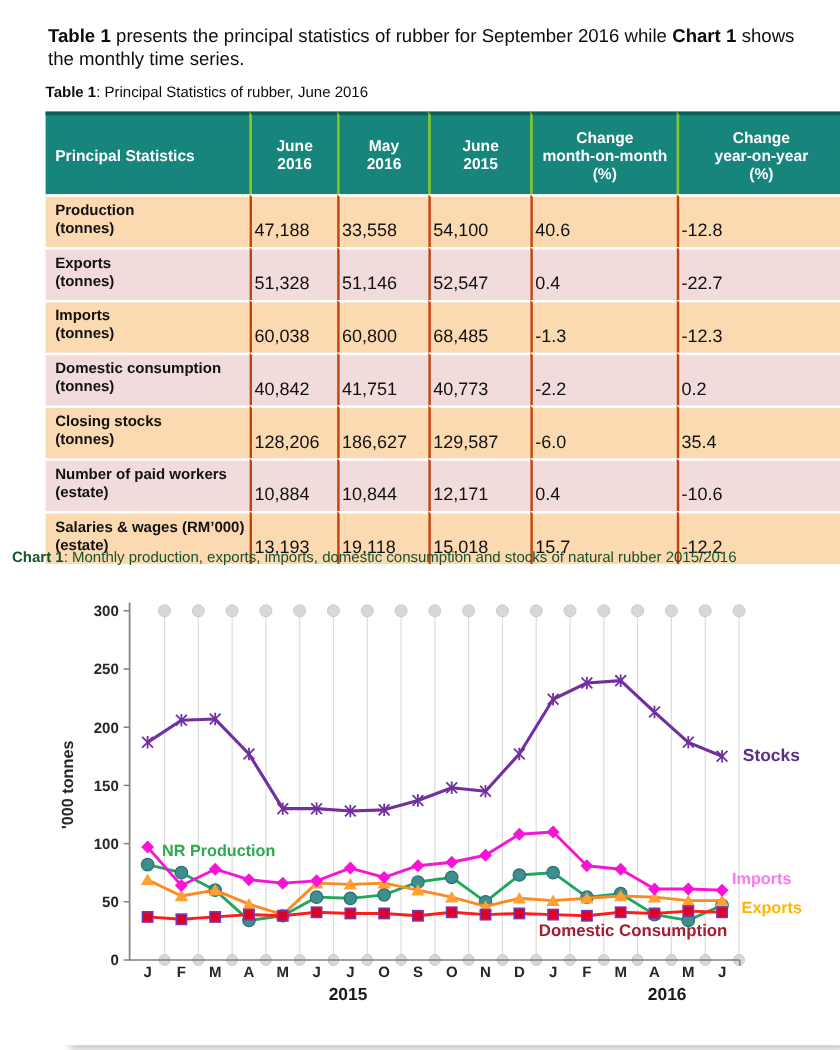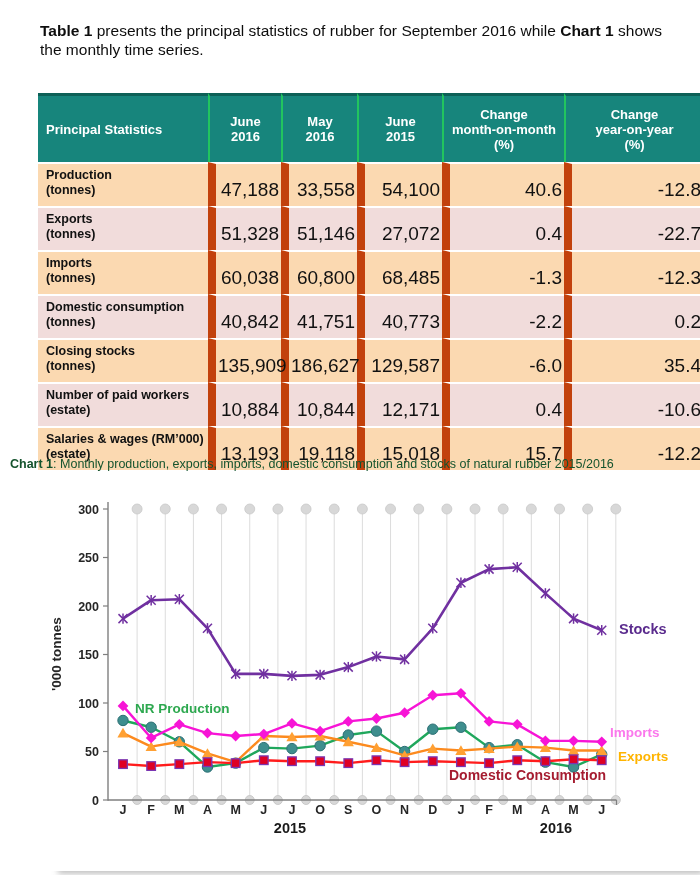--- a/index.html
+++ b/index.html
@@ -10,43 +10,44 @@
          text-align:justify;color:#0d0d0d;}
   .intro b{font-weight:bold;}
 
   .tbl-caption{position:absolute;left:38px;top:70px;font-size:12.5px;color:#0d0d0d;}
   .tbl-caption b{font-weight:bold;}
 
   table.stats{position:absolute;left:38px;top:93px;width:625px;border-collapse:separate;
               border-spacing:0;table-layout:fixed;font-size:12.5px;}
   table.stats th{background:#17857C;color:#ffffff;font-weight:bold;font-size:13px;
                  height:62px;vertical-align:middle;text-align:center;white-space:pre-line;
-                 border-top:3px solid #0D6057;border-left:2px solid #22c55e;padding:2px;line-height:15px;}
+                 border-top:3px solid #0D6057;border-left:2px solid #84cc16;padding:2px;line-height:15px;}
   table.stats th:first-child{text-align:left;padding-left:8px;border-left:none;}
-  table.stats td{height:37px;border-top:2px solid #fff;border-left:8px solid #c2410c;
-                 text-align:right;vertical-align:bottom;padding:0 2px 5px 2px;font-size:19px;color:#111;}
+  table.stats td{height:37px;border-top:2px solid #fff;border-left:2px solid #c2410c;
+                 text-align:left;vertical-align:bottom;padding:0 2px 5px 2px;font-size:15px;color:#111;}
   table.stats td:first-child{text-align:left;padding-left:8px;border-left:none;vertical-align:middle;
                  font-size:12.5px;line-height:15px;font-weight:bold;}
   tr.row-a td{background:#FBD9B1;}
   tr.row-b td{background:#F1DCDB;}
 
   .chart-caption{position:absolute;left:10px;top:457px;width:690px;font-size:12.5px;color:#14532d;}
   .chart-caption b{font-weight:bold;}
 
   .chart-box{position:absolute;left:45px;top:488px;width:655px;height:383px;background:#fff;
              box-shadow:8px 8px 6px -5px rgba(120,120,120,0.45);}
   .chart-box svg{display:block;}
 </style>
 </head>
 <body>
 
 <div class="page">
 
   <p class="intro"><b>Table 1</b><span> presents the principal statistics of rubber for September 2016 while </span><b>Chart 1</b><span> shows the monthly time series.</span></p>
 
+  <div class="tbl-caption"><b>Table 1</b><span>: Principal Statistics of rubber, June 2016</span></div>
 
   <table class="stats">
     <thead>
       <tr id="stats-head-row">
           <th style="width: 160px; margin-top: 32px;">Principal Statistics</th>
           <th style="width: 67px;">June
 2016</th>
           <th style="width: 70px; margin-left: 28px;">May
 2016</th>
           <th style="width: 79px;">June
@@ -71,21 +72,21 @@
           <td>40.6</td>
           <td>-12.8</td>
         </tr>
         <tr class="row-b">
           <td>
             <div>Exports</div>
             <div>(tonnes)</div>
           </td>
           <td>51,328</td>
           <td>51,146</td>
-          <td>27,072</td>
+          <td>52,547</td>
           <td>0.4</td>
           <td>-22.7</td>
         </tr>
         <tr class="row-a">
           <td>
             <div>Imports</div>
             <div>(tonnes)</div>
           </td>
           <td>60,038</td>
           <td>60,800</td>
@@ -102,21 +103,21 @@
           <td>41,751</td>
           <td>40,773</td>
           <td>-2.2</td>
           <td>0.2</td>
         </tr>
         <tr class="row-a">
           <td>
             <div>Closing stocks</div>
             <div>(tonnes)</div>
           </td>
-          <td>135,909</td>
+          <td>128,206</td>
           <td>186,627</td>
           <td>129,587</td>
           <td>-6.0</td>
           <td>35.4</td>
         </tr>
         <tr class="row-b">
           <td>
             <div>Number of paid workers</div>
             <div>(estate)</div>
           </td>

